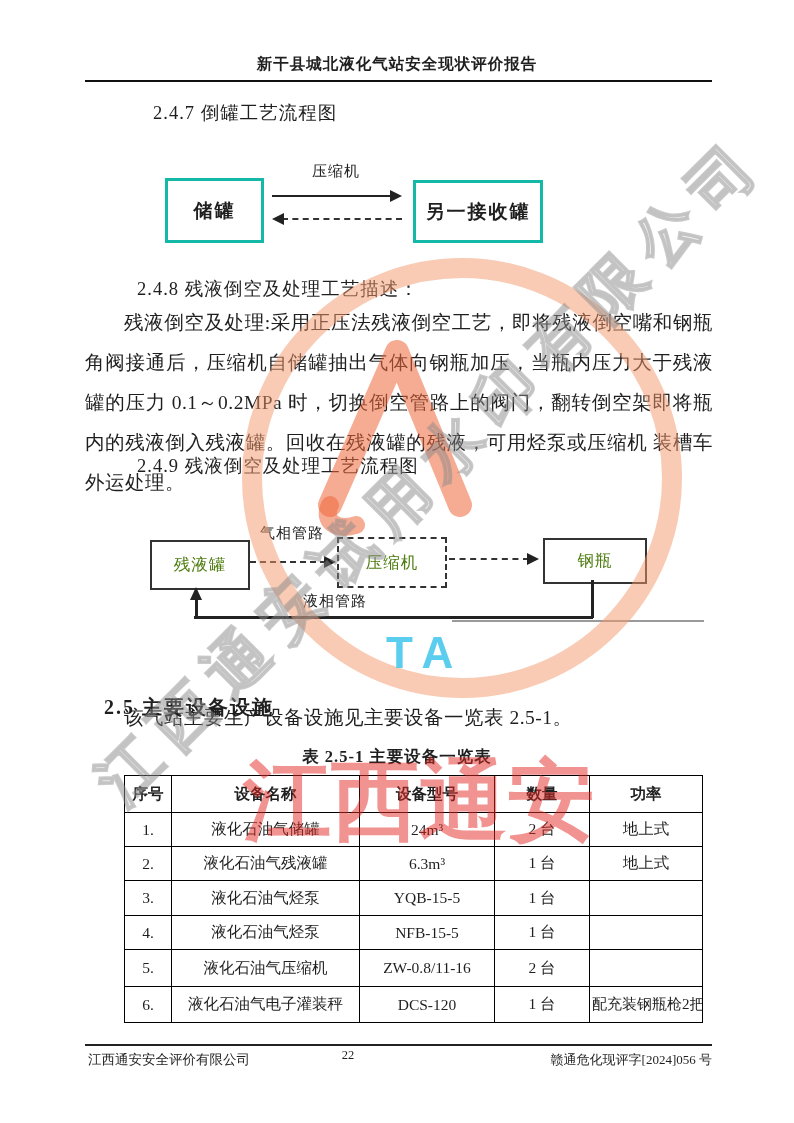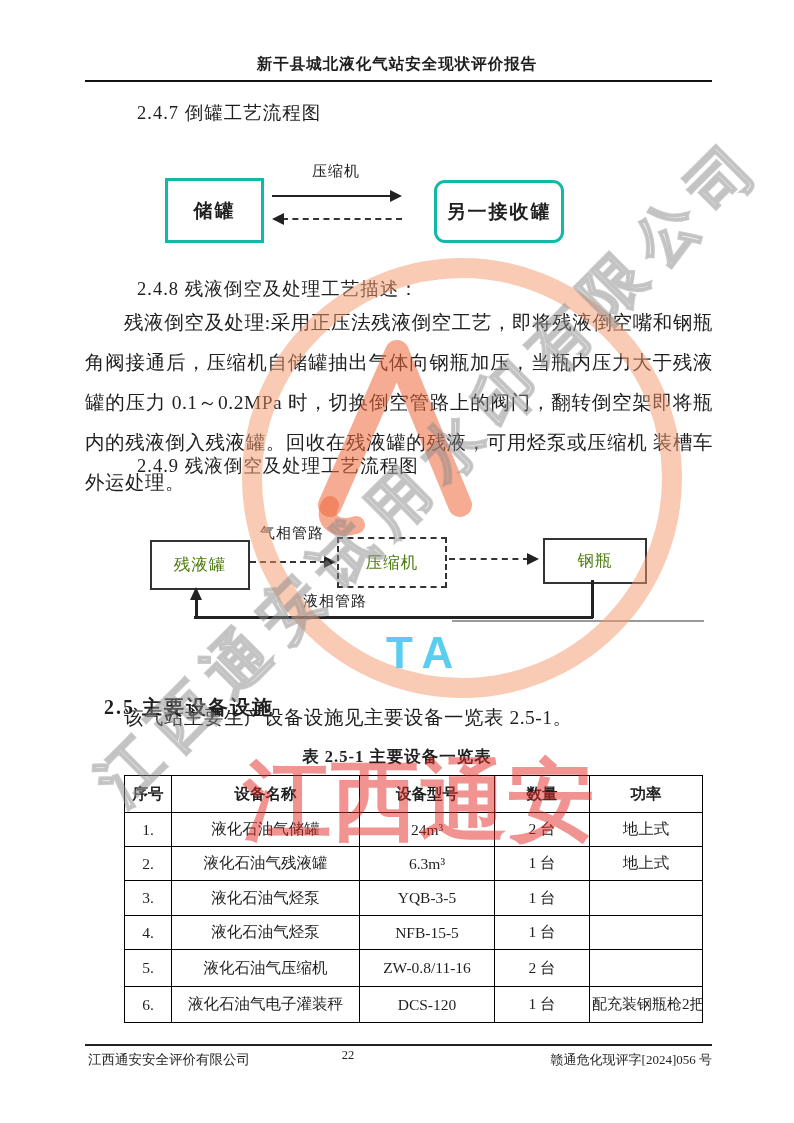--- a/index.html
+++ b/index.html
@@ -53,25 +53,25 @@
            font-family:"Liberation Sans","DejaVu Sans",sans-serif;font-weight:700;}
   .wm-cyan{left:386px;top:628px;font-size:44px;font-weight:700;letter-spacing:12px;
            color:rgba(62,196,235,0.85);font-family:"Liberation Sans","DejaVu Sans",sans-serif;}
 </style>
 </head>
 <body>
 
 <div class="abs doc-title">新干县城北液化气站安全现状评价报告</div>
 <div class="abs rule hdr-rule"></div>
 
-<div class="abs h3" style="top:100px;">2.4.7 倒罐工艺流程图</div>
+<div class="abs h3" style="top:100px;margin-left:16px;">2.4.7 倒罐工艺流程图</div>
 
 <div class="abs" style="left:0;top:0;width:794px;height:0;">
   <div class="abs dbox" style="left:165px;top:178px;width:93px;height:59px;">储罐</div>
-  <div class="abs dbox" style="left:434px;top:180px;width:124px;height:57px;border-radius:11px;">另一接收罐</div>
+  <div class="abs dbox" style="left:413px;top:180px;width:124px;height:57px;">另一接收罐</div>
   <div class="abs small-label" style="left:312px;top:162px;">压缩机</div>
   <div class="abs arrow-line" style="left:272px;top:195px;width:120px;"></div>
   <div class="abs ah-right" style="left:390px;top:190px;"></div>
   <div class="abs arrow-dashed" style="left:282px;top:218px;width:120px;"></div>
   <div class="abs ah-left" style="left:272px;top:213px;"></div>
 </div>
 
 <div class="abs h3" style="top:276px;">2.4.8 残液倒空及处理工艺描述：</div>
 <div class="abs para" style="top:303px;">残液倒空及处理:采用正压法残液倒空工艺，即将残液倒空嘴和钢瓶角阀接通后，压缩机自储罐抽出气体向钢瓶加压，当瓶内压力大于残液罐的压力 0.1～0.2MPa 时，切换倒空管路上的阀门，翻转倒空架即将瓶内的残液倒入残液罐。回收在残液罐的残液，可用烃泵或压缩机 装槽车外运处理。</div>
 
@@ -124,21 +124,21 @@
   <tr style="height:34px">
     <td>2.</td>
     <td>液化石油气残液罐</td>
     <td>6.3m³</td>
     <td>1 台</td>
     <td>地上式</td>
   </tr>
   <tr style="height:35px">
     <td>3.</td>
     <td>液化石油气烃泵</td>
-    <td>YQB-3-5</td>
+    <td>YQB-15-5</td>
     <td>1 台</td>
     <td></td>
   </tr>
   <tr style="height:34px">
     <td>4.</td>
     <td>液化石油气烃泵</td>
     <td>NFB-15-5</td>
     <td>1 台</td>
     <td></td>
   </tr>

